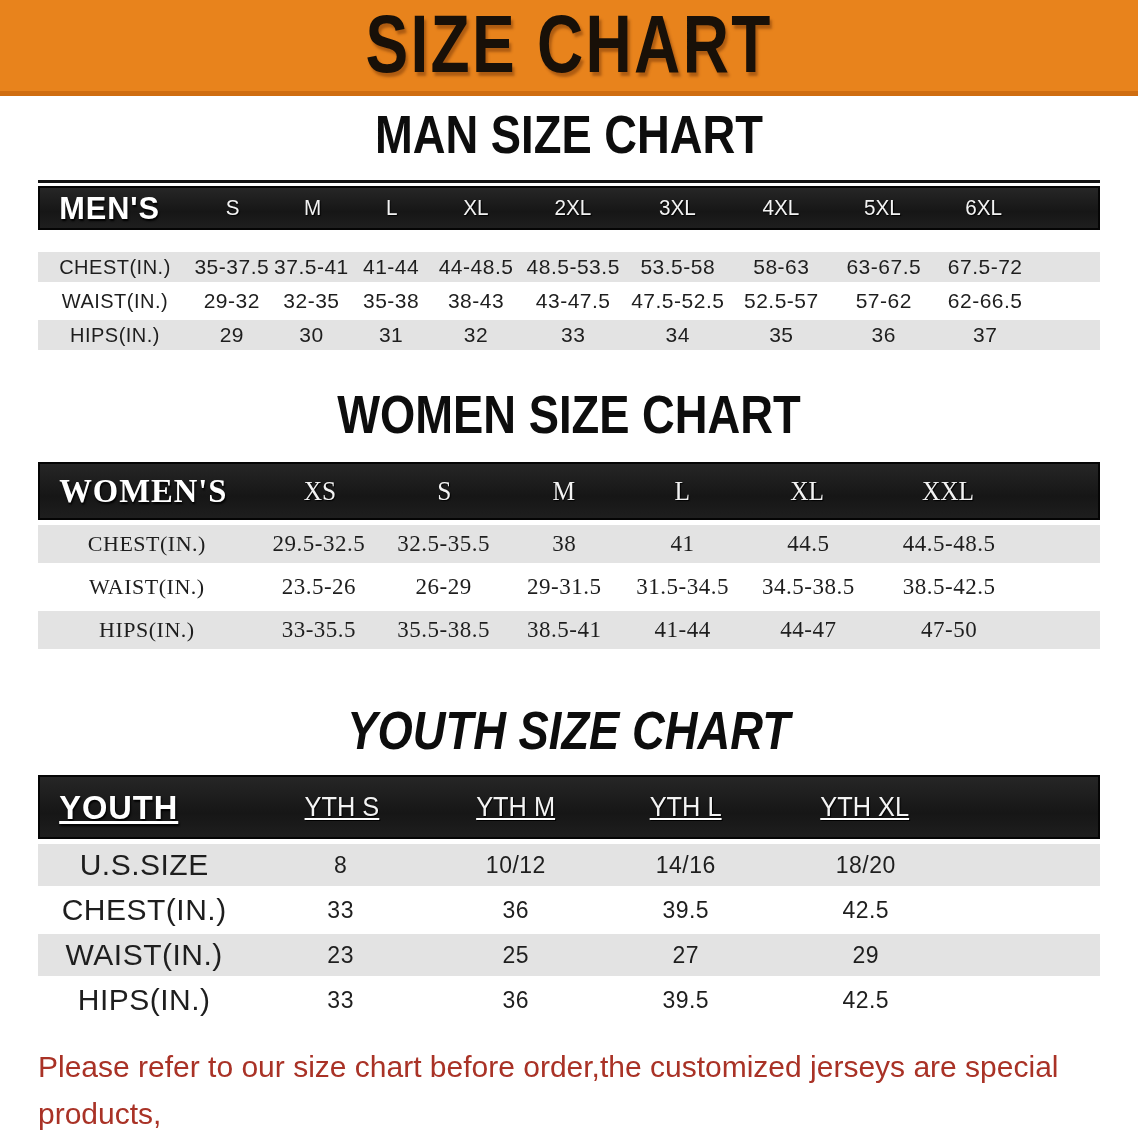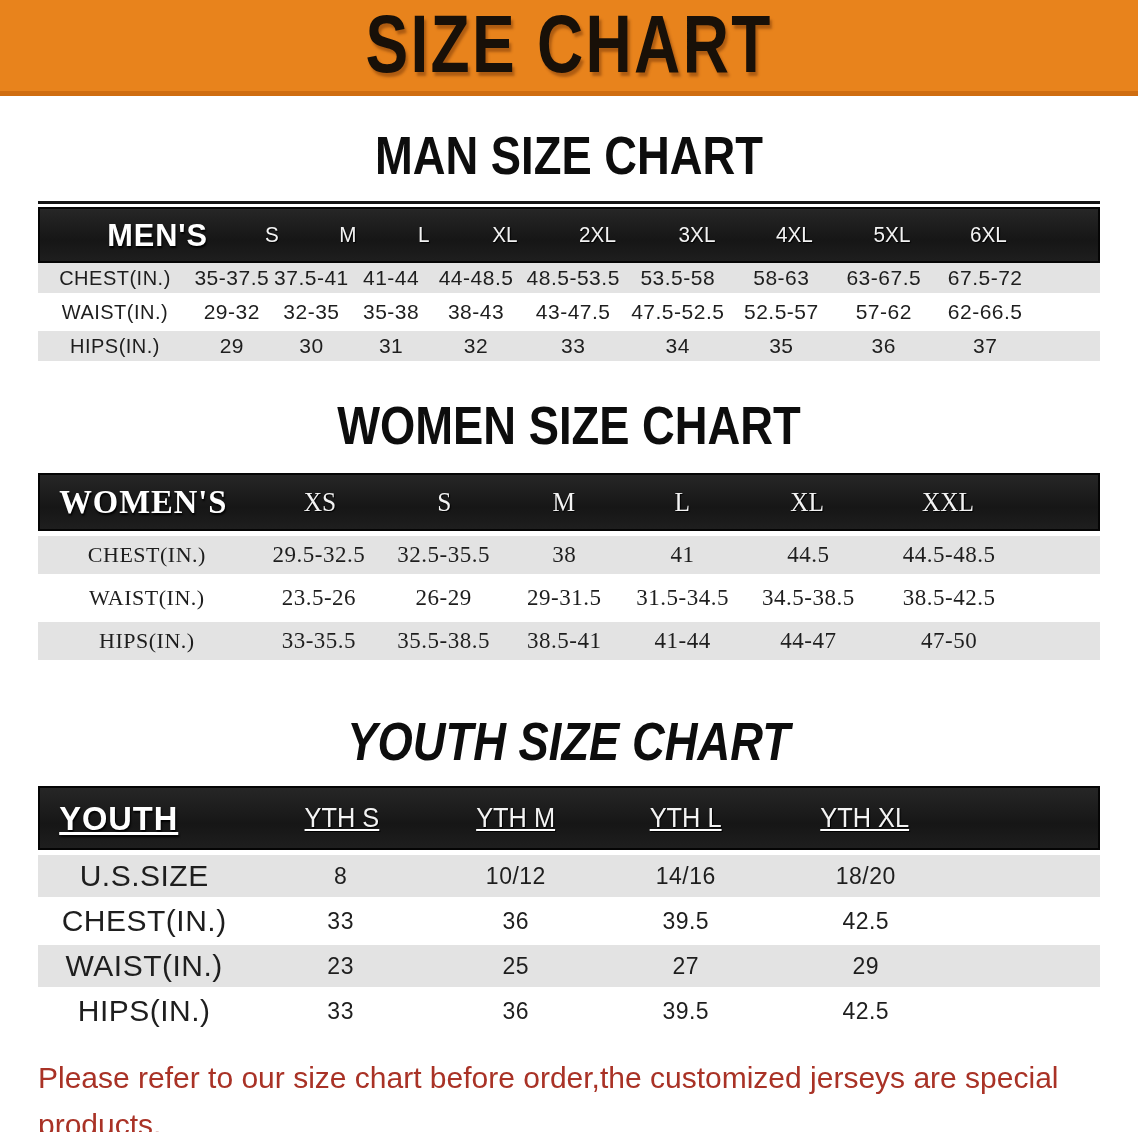--- a/index.html
+++ b/index.html
@@ -26,21 +26,21 @@
   }
   .banner-title{
     font-size:82px;font-weight:700;letter-spacing:3px;
     color:#181008;display:inline-block;transform:scaleX(.78);
     text-shadow:3px 4px 3px rgba(80,30,0,.38);
     white-space:nowrap;
   }
   
   .sec-h{margin:0;text-align:center;font-size:54px;line-height:56px;font-weight:700;color:#0d0d0d;}
   .sec-h span{display:inline-block;transform:scaleX(.84);white-space:nowrap;letter-spacing:0;}
-  #sec-men  .sec-h{margin-top:31px;}
+  #sec-men  .sec-h{margin-top:10px;}
   #sec-women .sec-h{margin-top:36px;}
   #sec-youth .sec-h{margin-top:53px;font-style:italic;}
   
   .size-table{margin:0 38px;}
   #sec-men  .size-table{margin-top:18px;}
   #sec-women .size-table{margin-top:20px;font-family:Liberation Serif, serif;}
   #sec-youth .size-table{margin-top:17px;}
   .men-rule{height:3px;background:#141414;margin-bottom:3px;}
   .trow{display:grid;align-items:center;width:100%;}
   .trow > div{text-align:center;white-space:nowrap;overflow:visible;}
@@ -55,21 +55,21 @@
   }
   .thead .hcol{color:#f3f3f3;text-shadow:1px 1px 1px #000;transform:scaleX(.94);}
   .tbody-row{background:#fff;}
   .tbody-row.stripe{background:var(--stripe);}
   .rlabel,.cell{letter-spacing:.5px;color:#1e1e1e;}
   
   .cols-men  {grid-template-columns:14.5% 7.5% 7.5% 7.5% 8.5% 9.8% 9.9% 9.6% 9.7% 9.4%;}
   .cols-women{grid-template-columns:20.5% 11.9% 11.6% 11.1% 11.2% 12.5% 14%;}
   .cols-youth{grid-template-columns:20% 17% 16% 16% 17.9%;}
   
-  #sec-men  .thead{height:56px;margin-bottom:0;font-size:32px;padding-left:48px;}
+  #sec-men  .thead{height:44px;margin-bottom:22px;font-size:32px;}
   #sec-men  .thead .hcol{font-size:22px;}
   #sec-men  .tbody-row{height:30px;margin-bottom:4px;font-size:21px;}
   #sec-men  .rlabel{font-size:20px;}
   #sec-women .thead{height:58px;margin-bottom:5px;font-size:34px;}
   #sec-women .thead .hcol{font-size:27px;}
   #sec-women .tbody-row{height:38px;margin-bottom:5px;font-size:23px;}
   #sec-women .rlabel{font-size:22px;}
   #sec-youth .thead{height:64px;margin-bottom:5px;font-size:34px;text-decoration:underline;}
   #sec-youth .thead .hcol{font-size:27px;}
   #sec-youth .tbody-row{height:42px;margin-bottom:3px;font-size:23px;}

